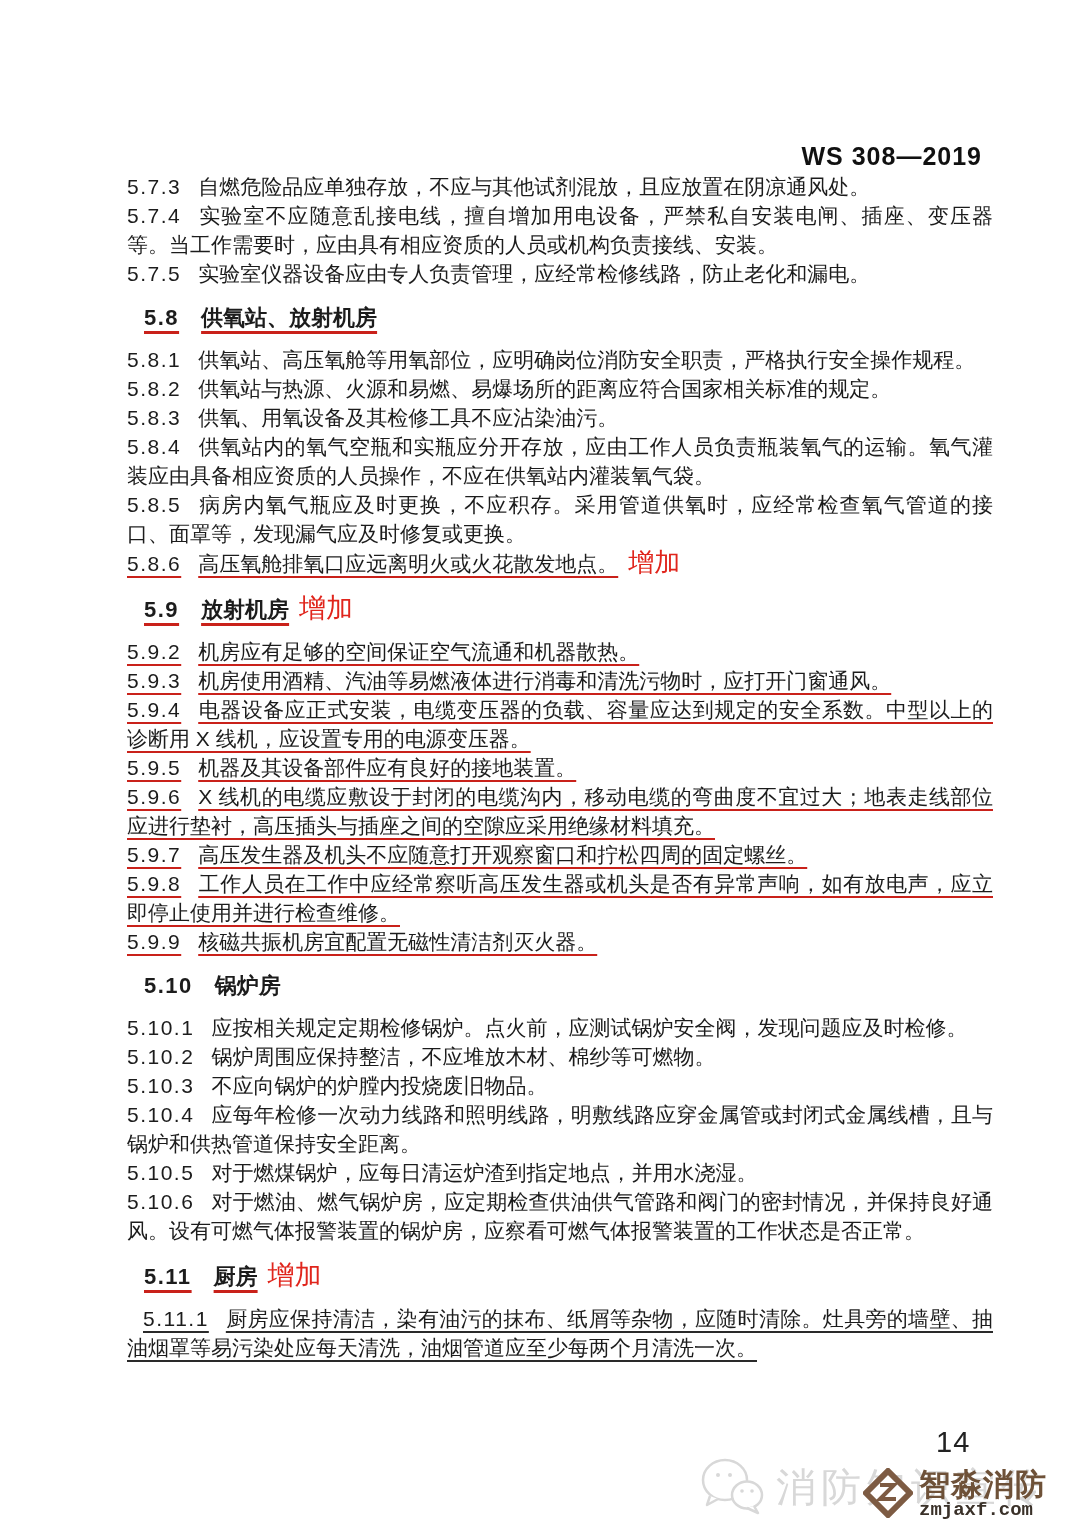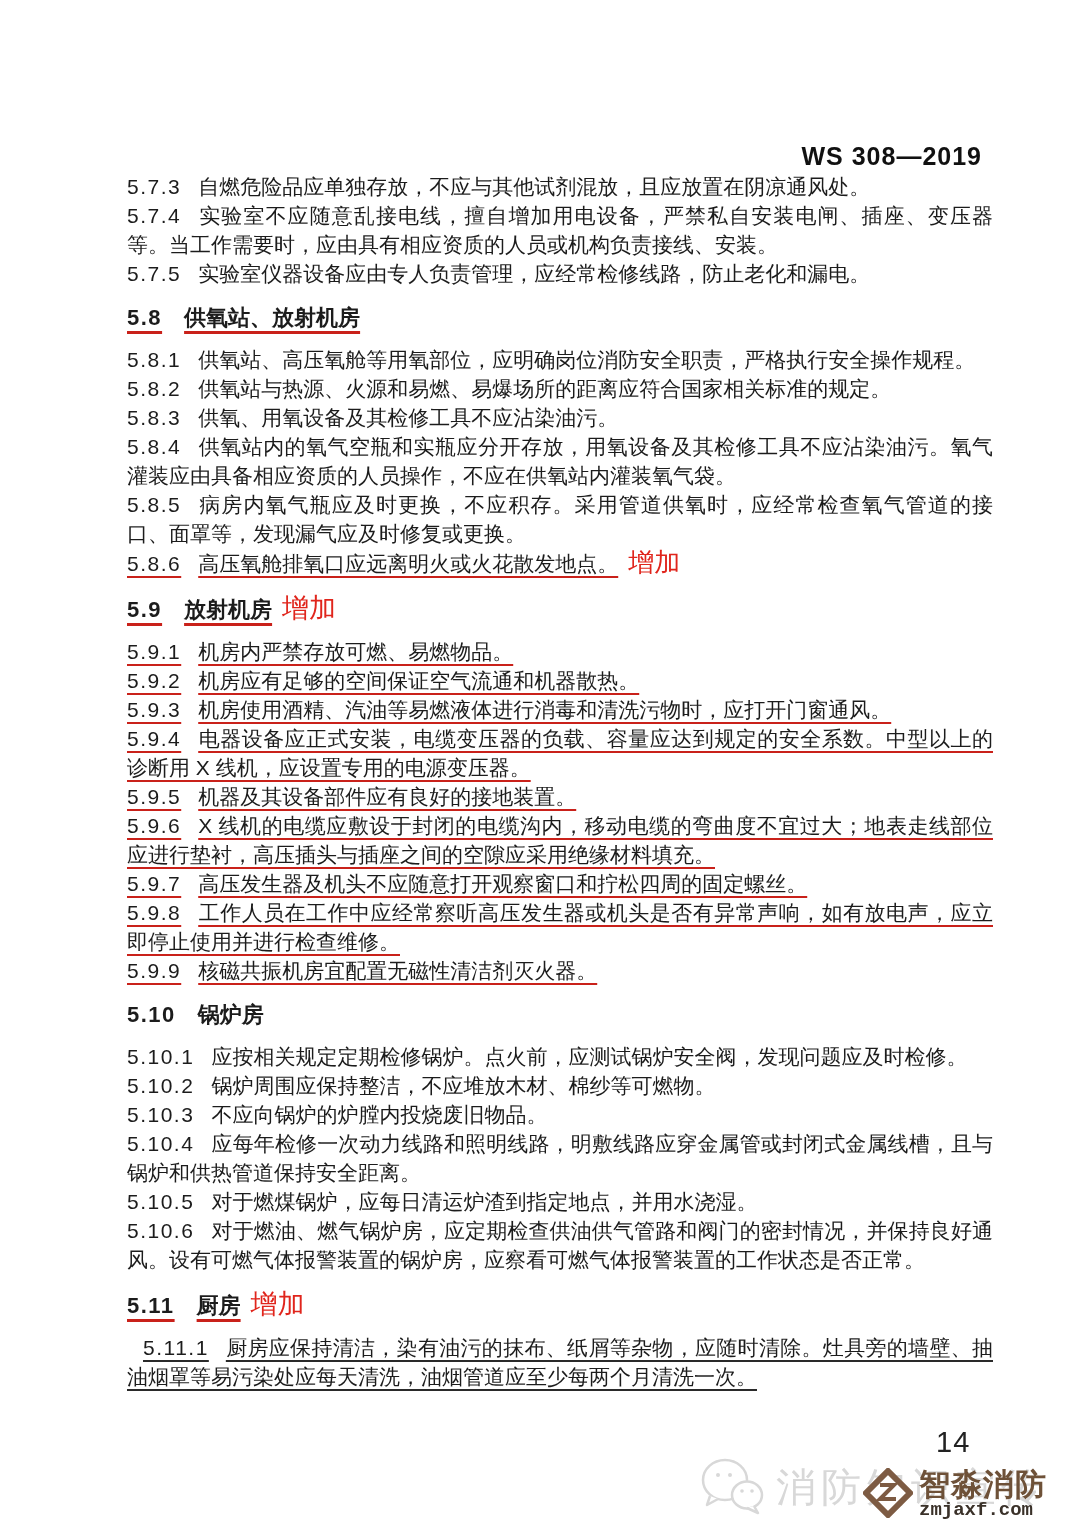--- a/index.html
+++ b/index.html
@@ -34,21 +34,21 @@
     line-height: 29px;
     text-align: justify;
   }
   .doc-body h2.heading {
     font-size: 22px;
     line-height: 30px;
     font-weight: 700;
     margin: 15px 0 12px 0;
   }
   .num { letter-spacing: 1.5px; padding-right: 17px; white-space: nowrap; }
-  .heading .num { padding-right: 22px; }
+  .heading .num { padding-right: 22px; margin-left: 17px; }
   .u-red .line {
     text-decoration: underline;
     text-decoration-color: #c9211a;
     text-decoration-thickness: 2px;
     text-underline-offset: 5px;
   }
   .u-black .line {
     text-decoration: underline;
     text-decoration-color: #2a2a2a;
     text-decoration-thickness: 2px;
@@ -119,25 +119,24 @@
   <div class="std-code">WS 308—2019</div>
 
   <div class="doc-body">
       <p class="clause"><span class="line"><span class="num">5.7.3</span><span class="txt">自燃危险品应单独存放，不应与其他试剂混放，且应放置在阴凉通风处。</span></span></p>
       <p class="clause"><span class="line"><span class="num">5.7.4</span><span class="txt">实验室不应随意乱接电线，擅自增加用电设备，严禁私自安装电闸、插座、变压器等。当工作需要时，应由具有相应资质的人员或机构负责接线、安装。</span></span></p>
       <p class="clause"><span class="line"><span class="num">5.7.5</span><span class="txt">实验室仪器设备应由专人负责管理，应经常检修线路，防止老化和漏电。</span></span></p>
       <h2 class="heading u-red"><span class="line"><span class="num">5.8</span><span class="txt">供氧站、放射机房</span></span></h2>
       <p class="clause"><span class="line"><span class="num">5.8.1</span><span class="txt">供氧站、高压氧舱等用氧部位，应明确岗位消防安全职责，严格执行安全操作规程。</span></span></p>
       <p class="clause"><span class="line"><span class="num">5.8.2</span><span class="txt">供氧站与热源、火源和易燃、易爆场所的距离应符合国家相关标准的规定。</span></span></p>
       <p class="clause"><span class="line"><span class="num">5.8.3</span><span class="txt">供氧、用氧设备及其检修工具不应沾染油污。</span></span></p>
-      <p class="clause"><span class="line"><span class="num">5.8.4</span><span class="txt">供氧站内的氧气空瓶和实瓶应分开存放，用氧设备及其检修工具不应沾染油污。氧气灌装应由具备相应资质的人员操作，不应在供氧站内灌装氧气袋。</span></span></p>
+      <p class="clause"><span class="line"><span class="num">5.8.4</span><span class="txt">供氧站内的氧气空瓶和实瓶应分开存放，应由工作人员负责瓶装氧气的运输。氧气灌装应由具备相应资质的人员操作，不应在供氧站内灌装氧气袋。</span></span></p>
       <p class="clause"><span class="line"><span class="num">5.8.5</span><span class="txt">病房内氧气瓶应及时更换，不应积存。采用管道供氧时，应经常检查氧气管道的接口、面罩等，发现漏气应及时修复或更换。</span></span></p>
       <p class="clause u-red"><span class="line"><span class="num">5.8.6</span><span class="txt">高压氧舱排氧口应远离明火或火花散发地点。</span></span><span class="badge">增加</span></p>
       <h2 class="heading u-red"><span class="line"><span class="num">5.9</span><span class="txt">放射机房</span></span><span class="badge">增加</span></h2>
-      <p class="clause u-red"><span class="line"><span class="num">5.9.1</span><span class="txt">机房内严禁存放可燃、易燃物品。</span></span></p>
       <p class="clause u-red"><span class="line"><span class="num">5.9.2</span><span class="txt">机房应有足够的空间保证空气流通和机器散热。</span></span></p>
       <p class="clause u-red"><span class="line"><span class="num">5.9.3</span><span class="txt">机房使用酒精、汽油等易燃液体进行消毒和清洗污物时，应打开门窗通风。</span></span></p>
       <p class="clause u-red"><span class="line"><span class="num">5.9.4</span><span class="txt">电器设备应正式安装，电缆变压器的负载、容量应达到规定的安全系数。中型以上的诊断用 X 线机，应设置专用的电源变压器。</span></span></p>
       <p class="clause u-red"><span class="line"><span class="num">5.9.5</span><span class="txt">机器及其设备部件应有良好的接地装置。</span></span></p>
       <p class="clause u-red"><span class="line"><span class="num">5.9.6</span><span class="txt">X 线机的电缆应敷设于封闭的电缆沟内，移动电缆的弯曲度不宜过大；地表走线部位应进行垫衬，高压插头与插座之间的空隙应采用绝缘材料填充。</span></span></p>
       <p class="clause u-red"><span class="line"><span class="num">5.9.7</span><span class="txt">高压发生器及机头不应随意打开观察窗口和拧松四周的固定螺丝。</span></span></p>
       <p class="clause u-red"><span class="line"><span class="num">5.9.8</span><span class="txt">工作人员在工作中应经常察听高压发生器或机头是否有异常声响，如有放电声，应立即停止使用并进行检查维修。</span></span></p>
       <p class="clause u-red"><span class="line"><span class="num">5.9.9</span><span class="txt">核磁共振机房宜配置无磁性清洁剂灭火器。</span></span></p>
       <h2 class="heading"><span class="line"><span class="num">5.10</span><span class="txt">锅炉房</span></span></h2>
       <p class="clause"><span class="line"><span class="num">5.10.1</span><span class="txt">应按相关规定定期检修锅炉。点火前，应测试锅炉安全阀，发现问题应及时检修。</span></span></p>

